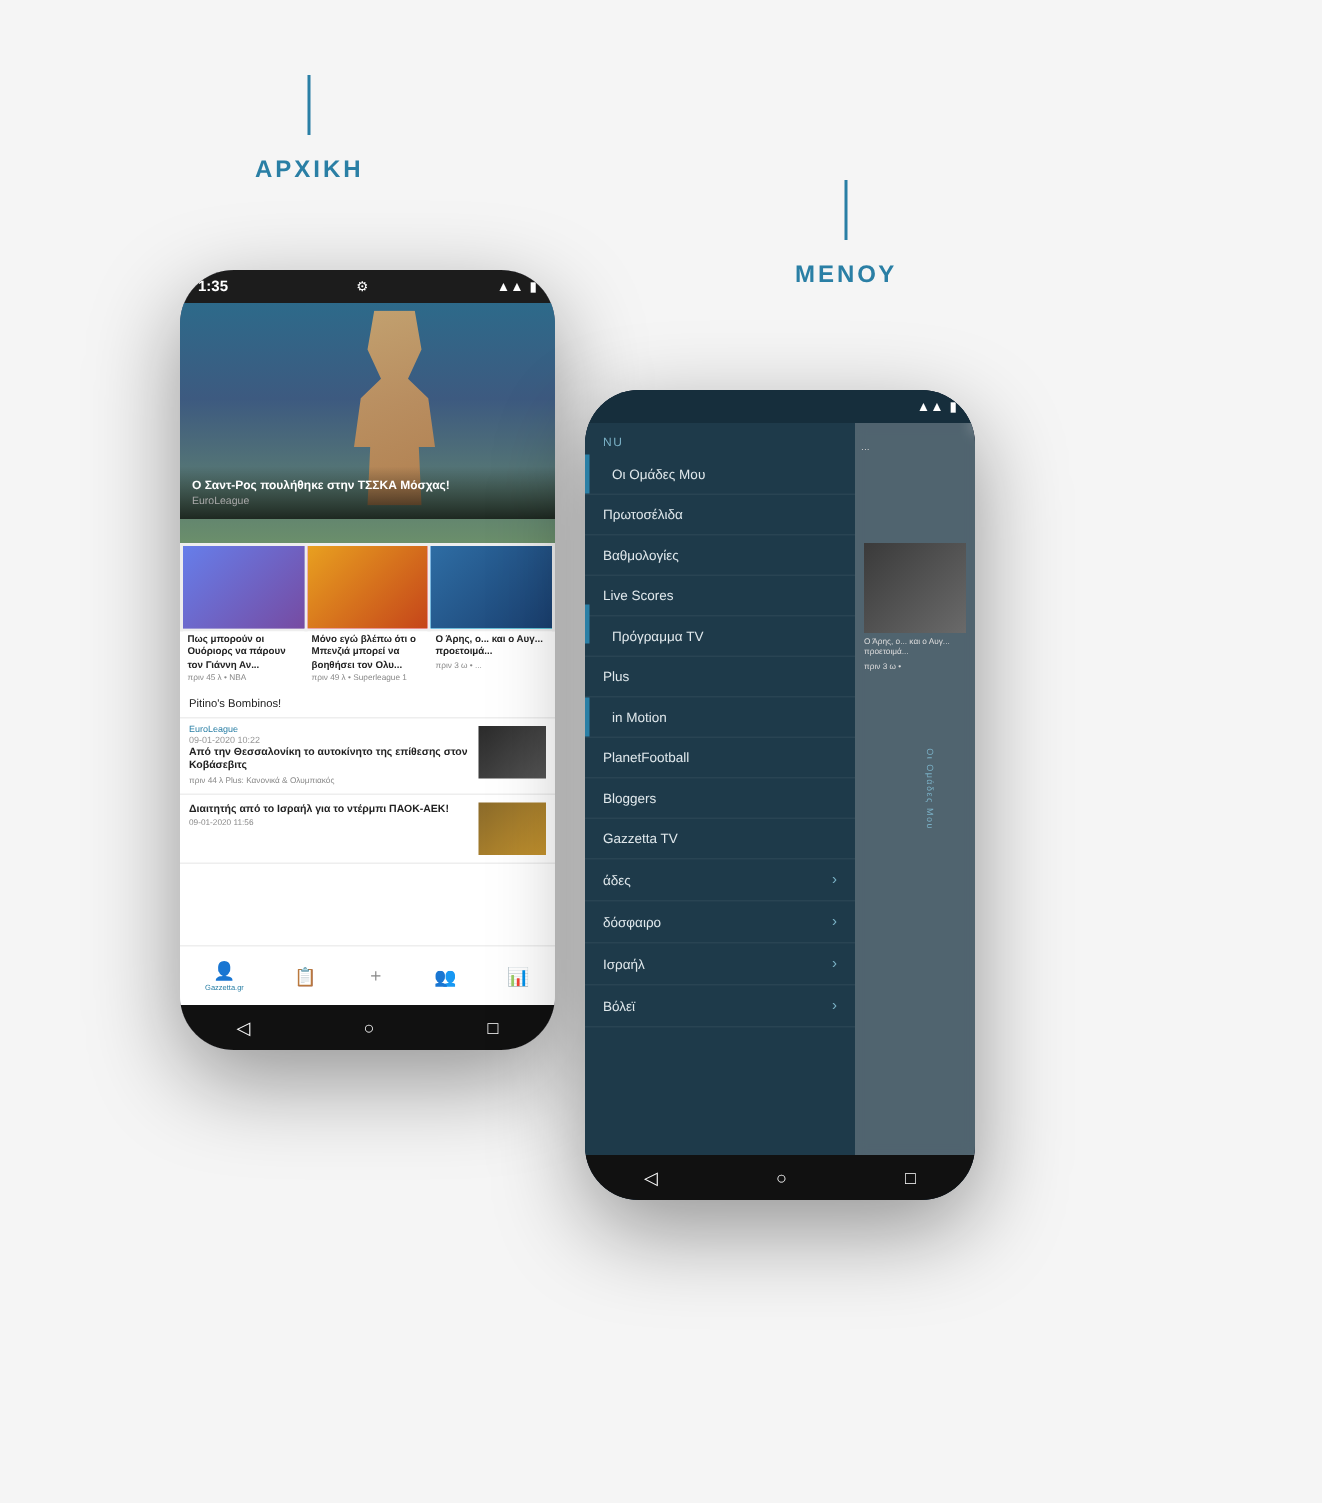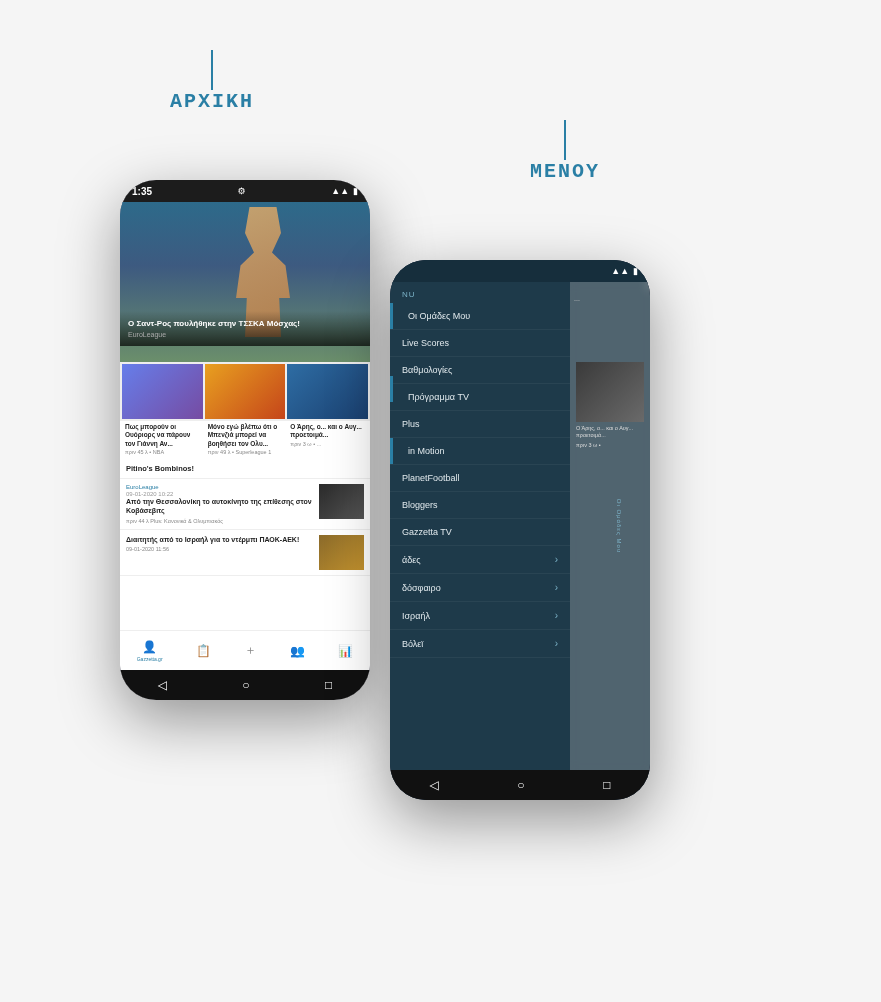--- a/index.html
+++ b/index.html
@@ -18,26 +18,25 @@
       display: flex;
       flex-direction: column;
       align-items: center;
     }
     .label-line {
       width: 2px;
       height: 40px;
       background: #2a7fa5;
     }
     .label-text {
-      font-size: 20px;
+      font-size: 16px;
       font-weight: 900;
       letter-spacing: 2px;
       color: #2a7fa5;
-      margin-top: 0;
-      font-family: Liberation Mono, monospace;
+      margin-top: 15px;
     }
 
     
     .phone {
       position: absolute;
       border-radius: 36px;
       background: #1a1a2e;
       box-shadow: 0 20px 60px rgba(0,0,0,0.4);
       overflow: hidden;
     }
@@ -181,21 +180,21 @@
     .article-img-2 { background: linear-gradient(135deg, #f093fb 0%, #f5576c 100%); }
     .article-img-3 { background: linear-gradient(135deg, #43e97b 0%, #38f9d7 100%); }
 
     
     .pitino-article {
       padding: 5px 6px;
       border-bottom: 1px solid #eee;
     }
     .pitino-title {
       font-size: 7.5px;
-      font-weight: bold;
+      font-weight: normal;
       color: #222;
     }
 
     
     .bottom-nav {
       position: absolute;
       bottom: 30px;
       left: 0; right: 0;
       height: 40px;
       background: #fff;
@@ -465,24 +464,27 @@
     </div>
 
     <div class="menu-list">
       <div class="menu-header">nu</div>
 
       <div class="menu-item" style="position:relative;">
         <div class="menu-item-accent"></div>
         <span style="padding-left:6px;">Οι Ομάδες Μου</span>
       </div>
       <div class="menu-item">
+        <span>Πρωτοσέλιδα</span>
+      </div>
+      <div class="menu-item">
+        <span>Βαθμολογίες</span>
+      </div>
+      <div class="menu-item">
         <span>Live Scores</span>
-      </div>
-      <div class="menu-item">
-        <span>Βαθμολογίες</span>
       </div>
       <div class="menu-item" style="position:relative;align-items:flex-end;">
         <div class="menu-item-accent"></div>
         <span style="padding-left:6px;">Πρόγραμμα TV</span>
       </div>
       <div class="menu-item">
         <span>Plus</span>
       </div>
       <div class="menu-item" style="position:relative;align-items:center;">
         <div class="menu-item-accent"></div>

